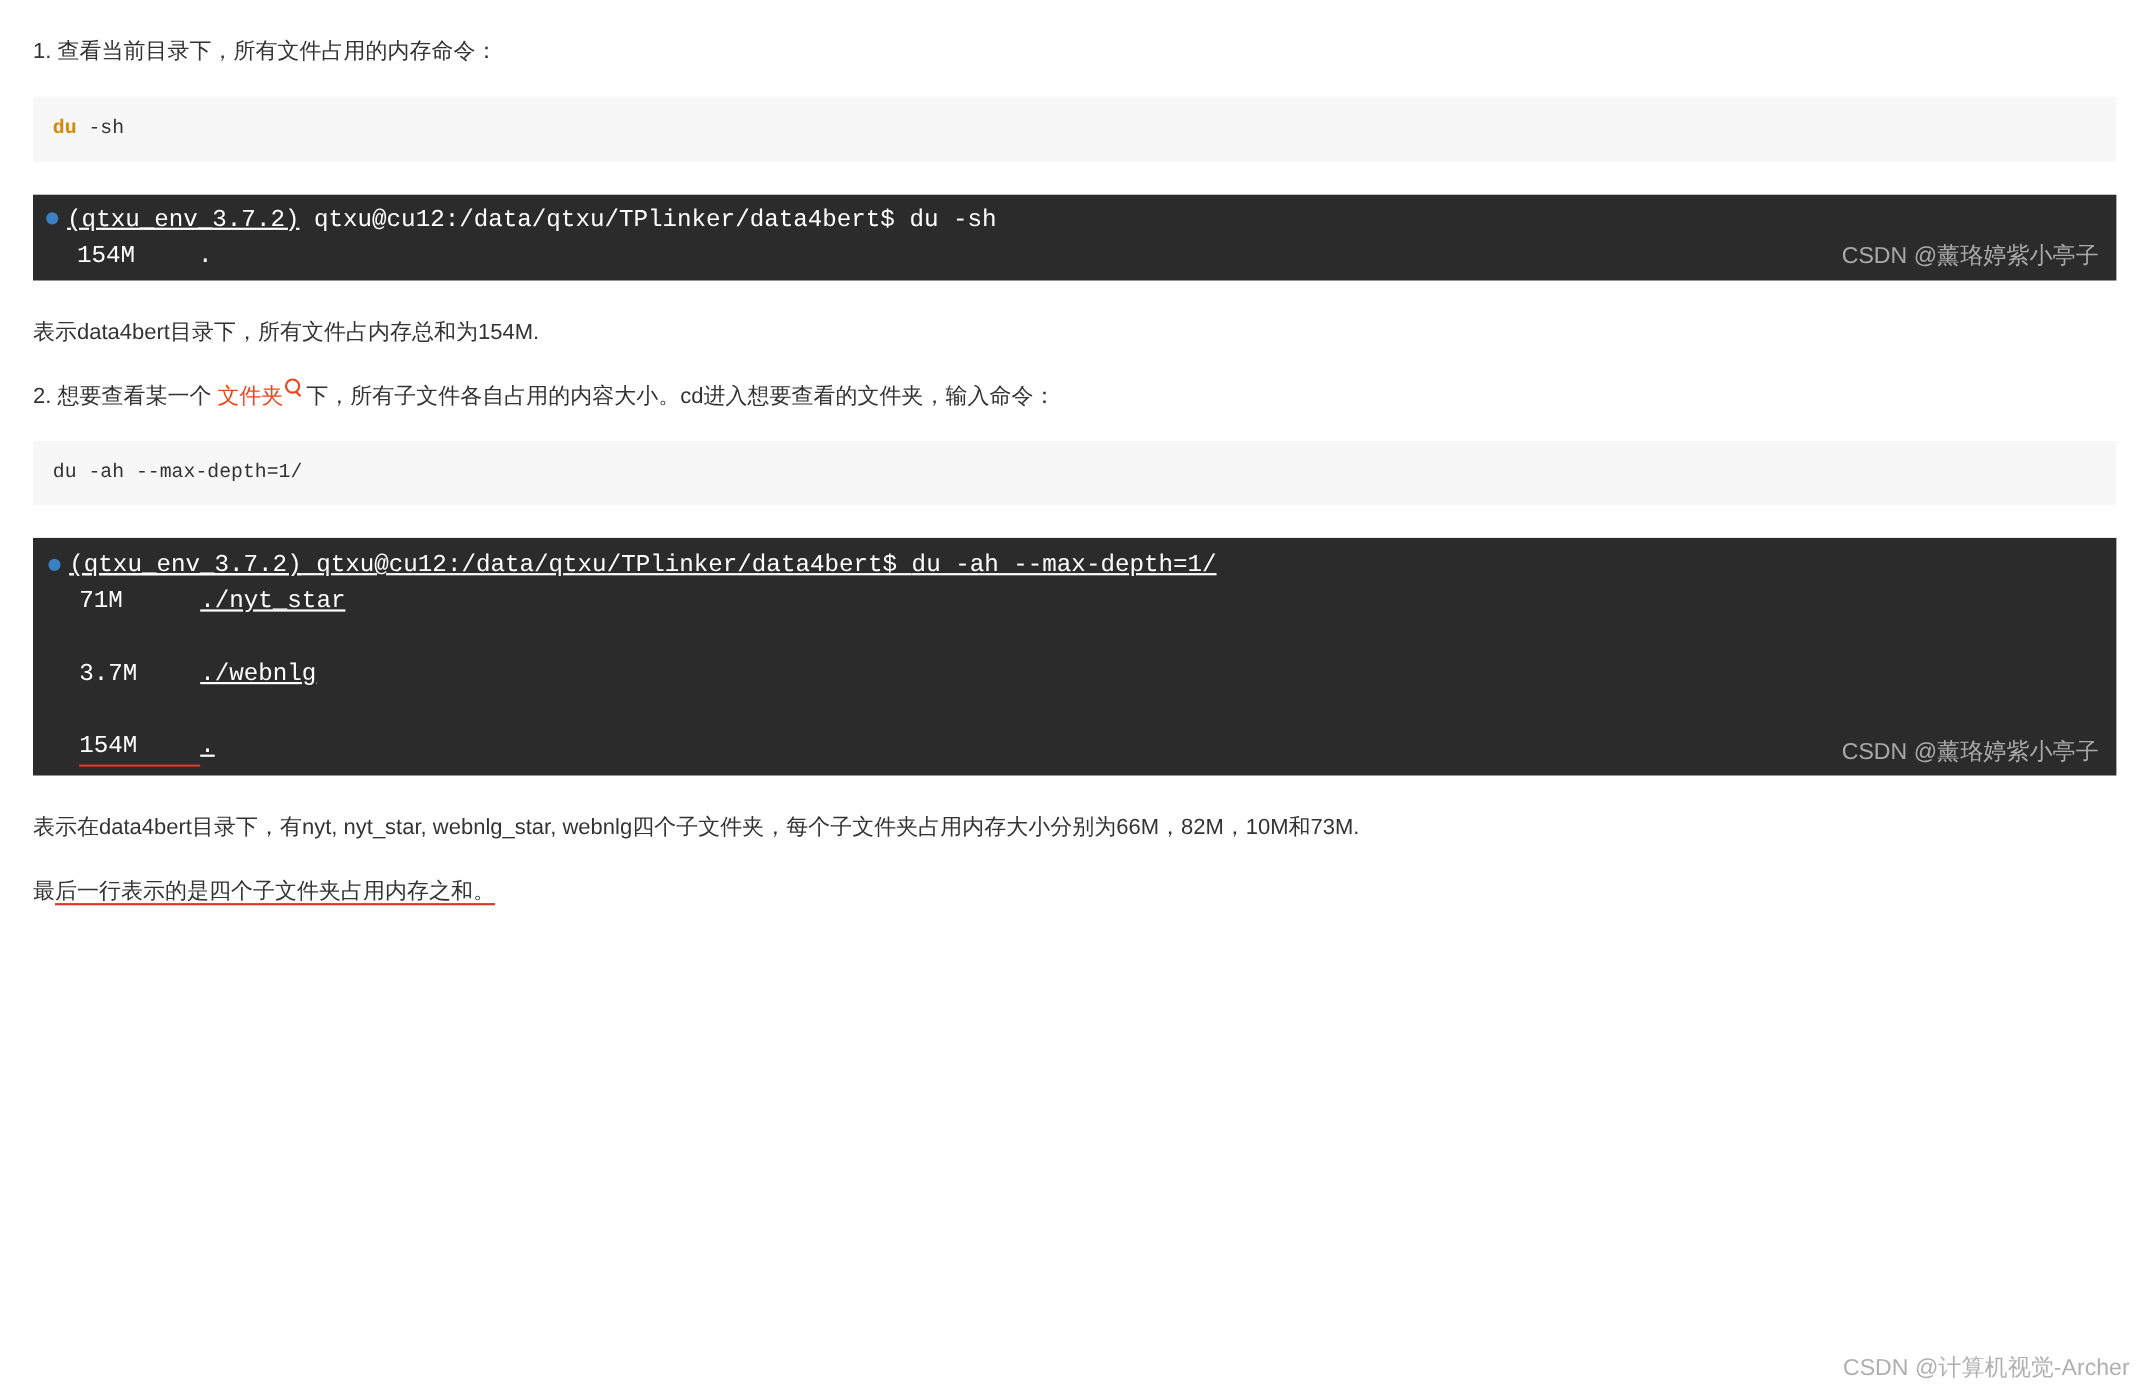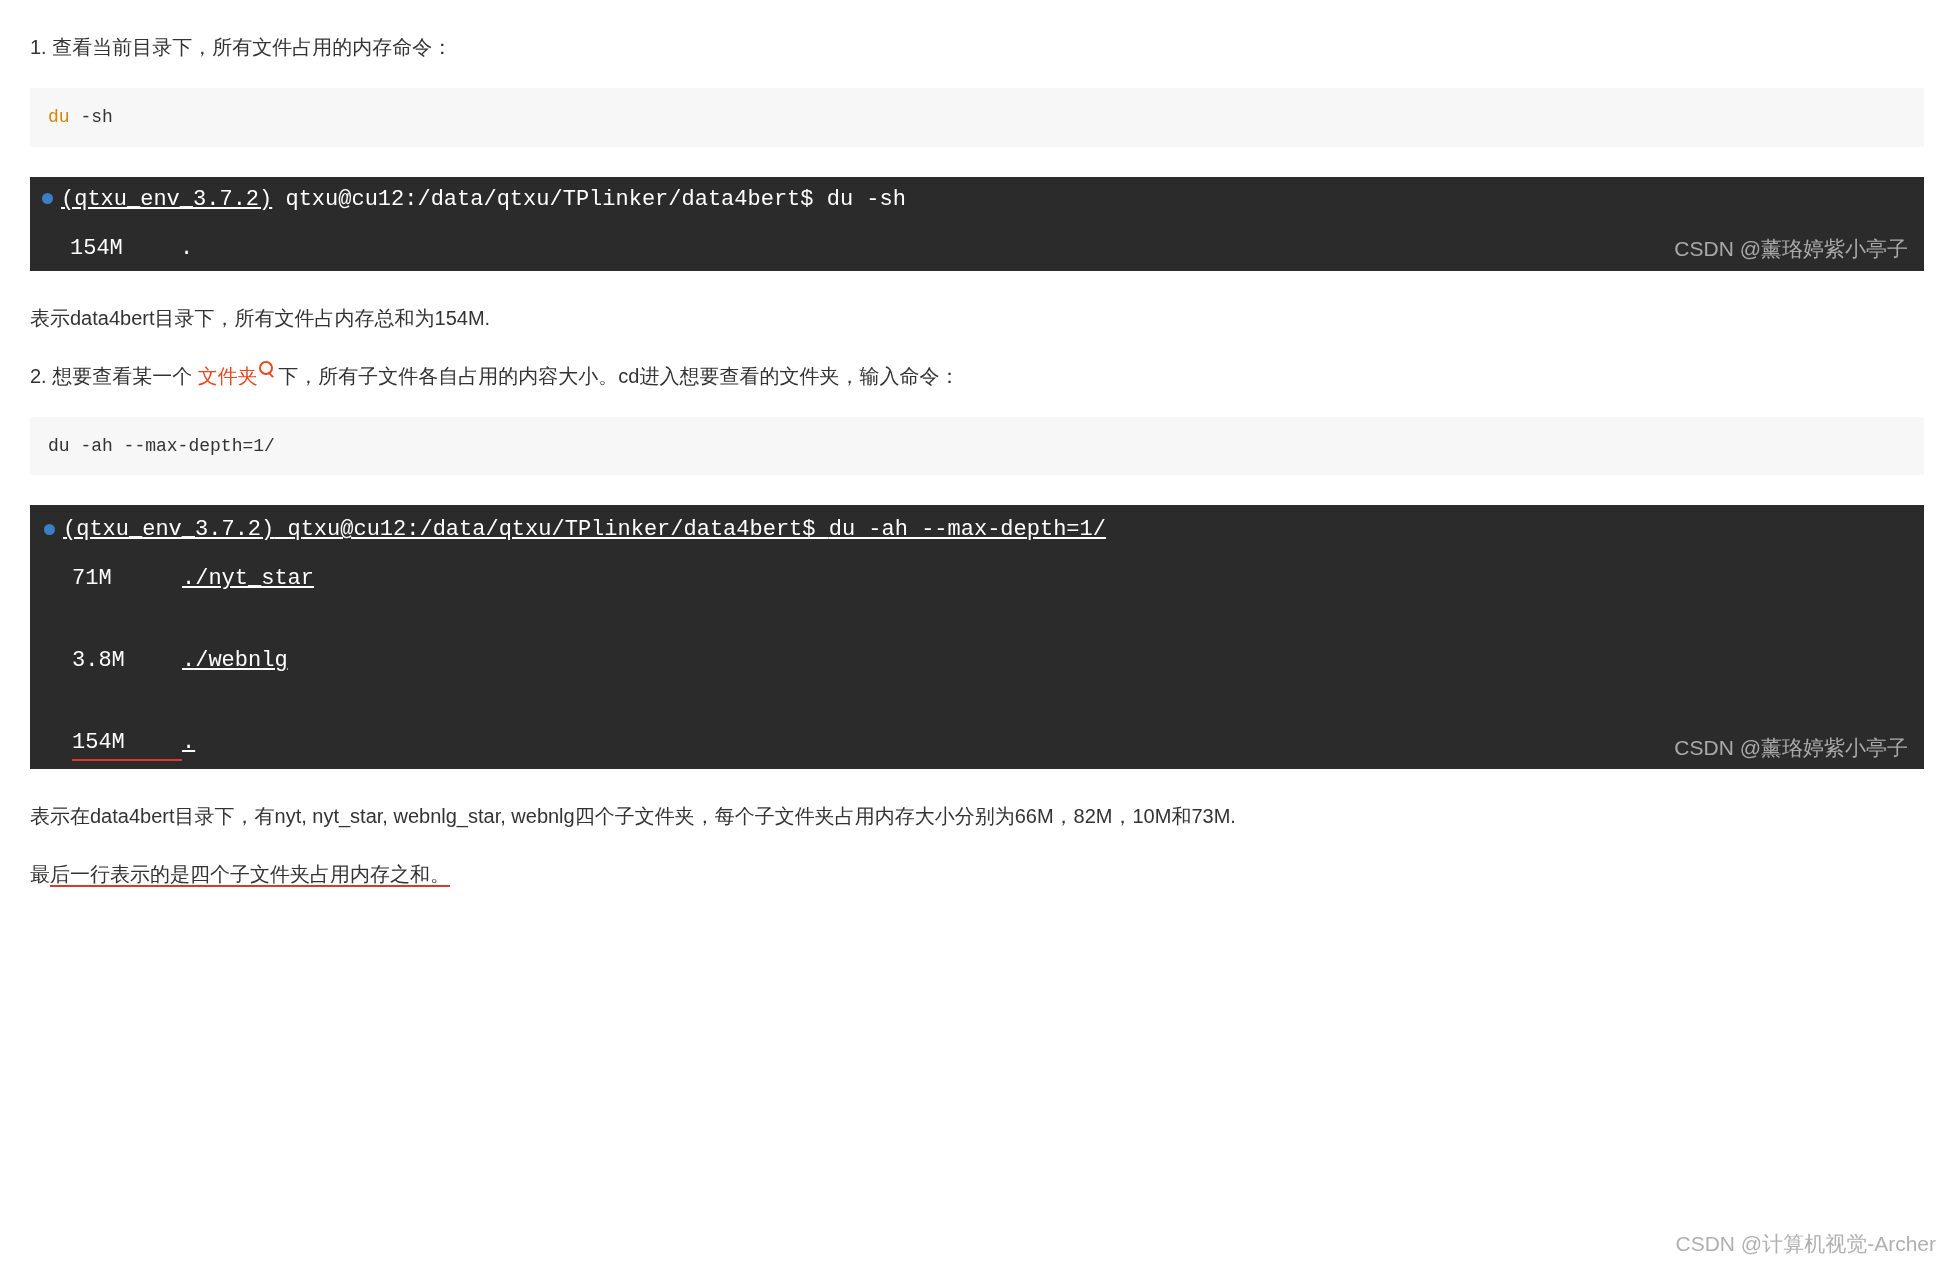--- a/index.html
+++ b/index.html
@@ -18,21 +18,21 @@
     }
     .code-block {
       background: #f7f7f7;
       padding: 14px 18px;
       margin: 24px 0 30px 0;
       font-family: "Courier New", Consolas, monospace;
       font-size: 18px;
       color: #333;
       border-radius: 2px;
     }
-    .code-block .kw { color: #d48806; }
+    .code-block .kw { color: #d48806; font-weight: bold; }
     .terminal {
       background: #2b2b2b;
       color: #ffffff;
       font-family: "Courier New", Consolas, monospace;
       font-size: 22px;
       padding: 6px 12px 6px 12px;
       margin: 20px 0 30px 0;
       position: relative;
       line-height: 1.5;
       white-space: pre;
@@ -55,21 +55,21 @@
     .watermark {
       position: absolute;
       right: 16px;
       bottom: 6px;
       color: #c0c0c0;
       font-size: 21px;
       font-family: -apple-system, sans-serif;
       opacity: 0.85;
     }
     .term-row { display: block; padding-left: 28px; }
-    .size-col { display: inline-block; width: 110px; margin-top: 16px; }
+    .size-col { display: inline-block; width: 110px; }
     .underline-red { border-bottom: 2px solid #d93a2a; }
     .link-text { color: #e8471f; }
     .link-icon {
       display: inline-block;
       width: 14px; height: 14px;
       border: 2px solid #e8471f;
       border-radius: 50%;
       position: relative;
       vertical-align: super;
       margin-left: 1px;
@@ -102,20 +102,20 @@
 <span class="term-row"><span class="size-col">154M</span><span>.</span></span><span class="watermark">CSDN @薰珞婷紫小亭子</span></div>
 
 <p class="paragraph">表示data4bert目录下，所有文件占内存总和为154M.</p>
 
 <p class="paragraph"><span>2. 想要查看某一个 </span><span class="link-text">文件夹</span><span class="link-icon"></span><span> 下，所有子文件各自占用的内容大小。cd进入想要查看的文件夹，输入命令：</span></p>
 
 <div class="code-block">du -ah --max-depth=1/</div>
 
 <div class="terminal terminal-2"><span class="bullet"></span><span class="prompt-env">(qtxu_env_3.7.2)</span><span> qtxu@cu12:/data/qtxu/TPlinker/data4bert$ </span><span>du -ah --max-depth=1/</span>
 <span class="term-row"><span class="size-col">71M</span><span>./nyt_star</span></span>
-<span class="term-row"><span class="size-col">3.8M</span><span>./webnlg</span></span>
+<span class="term-row"><span class="size-col">3.7M</span><span>./webnlg</span></span>
 <span class="term-row"><span class="size-col underline-red">154M</span><span>.</span></span><span class="watermark">CSDN @薰珞婷紫小亭子</span></div>
 
 <p class="paragraph">表示在data4bert目录下，有nyt, nyt_star, webnlg_star, webnlg四个子文件夹，每个子文件夹占用内存大小分别为66M，82M，10M和73M.</p>
 
 <p class="paragraph"><span>最</span><span class="underline-red">后一行表示的是四个子文件夹占用内存之和。</span></p>
 
 <div class="page-watermark">CSDN @计算机视觉-Archer</div>
 
 </body></html>

